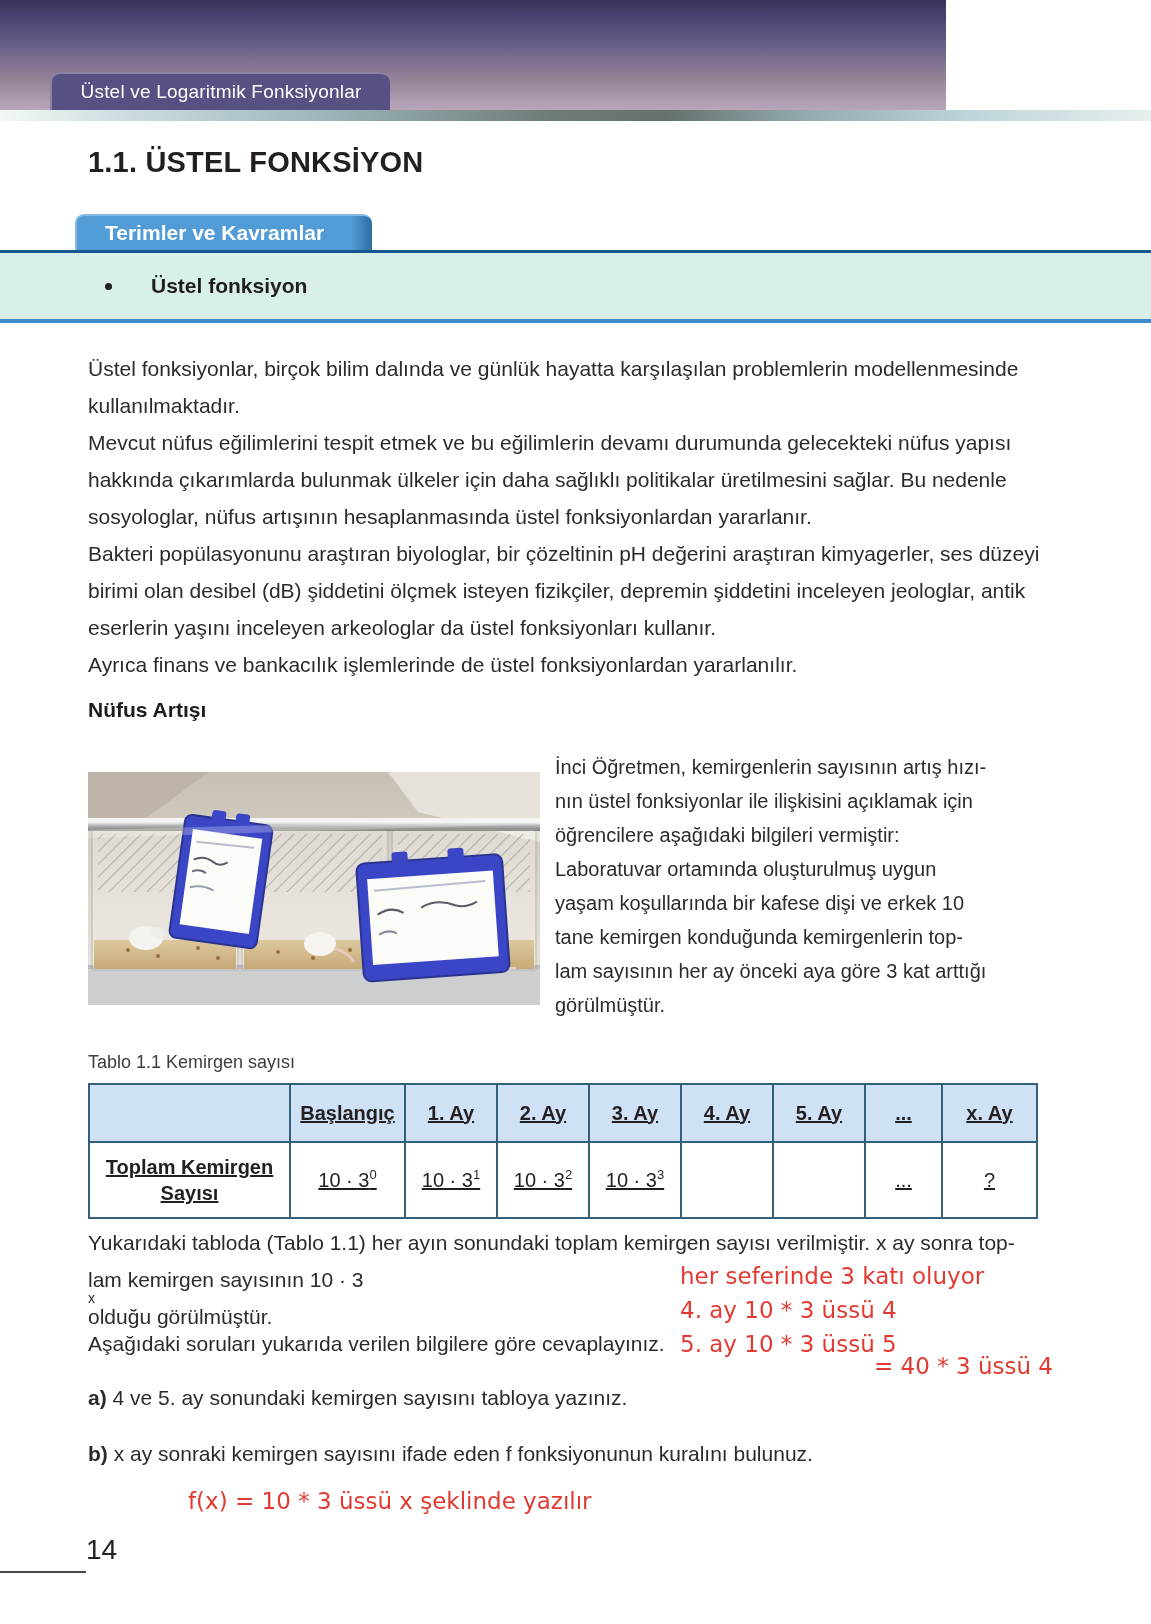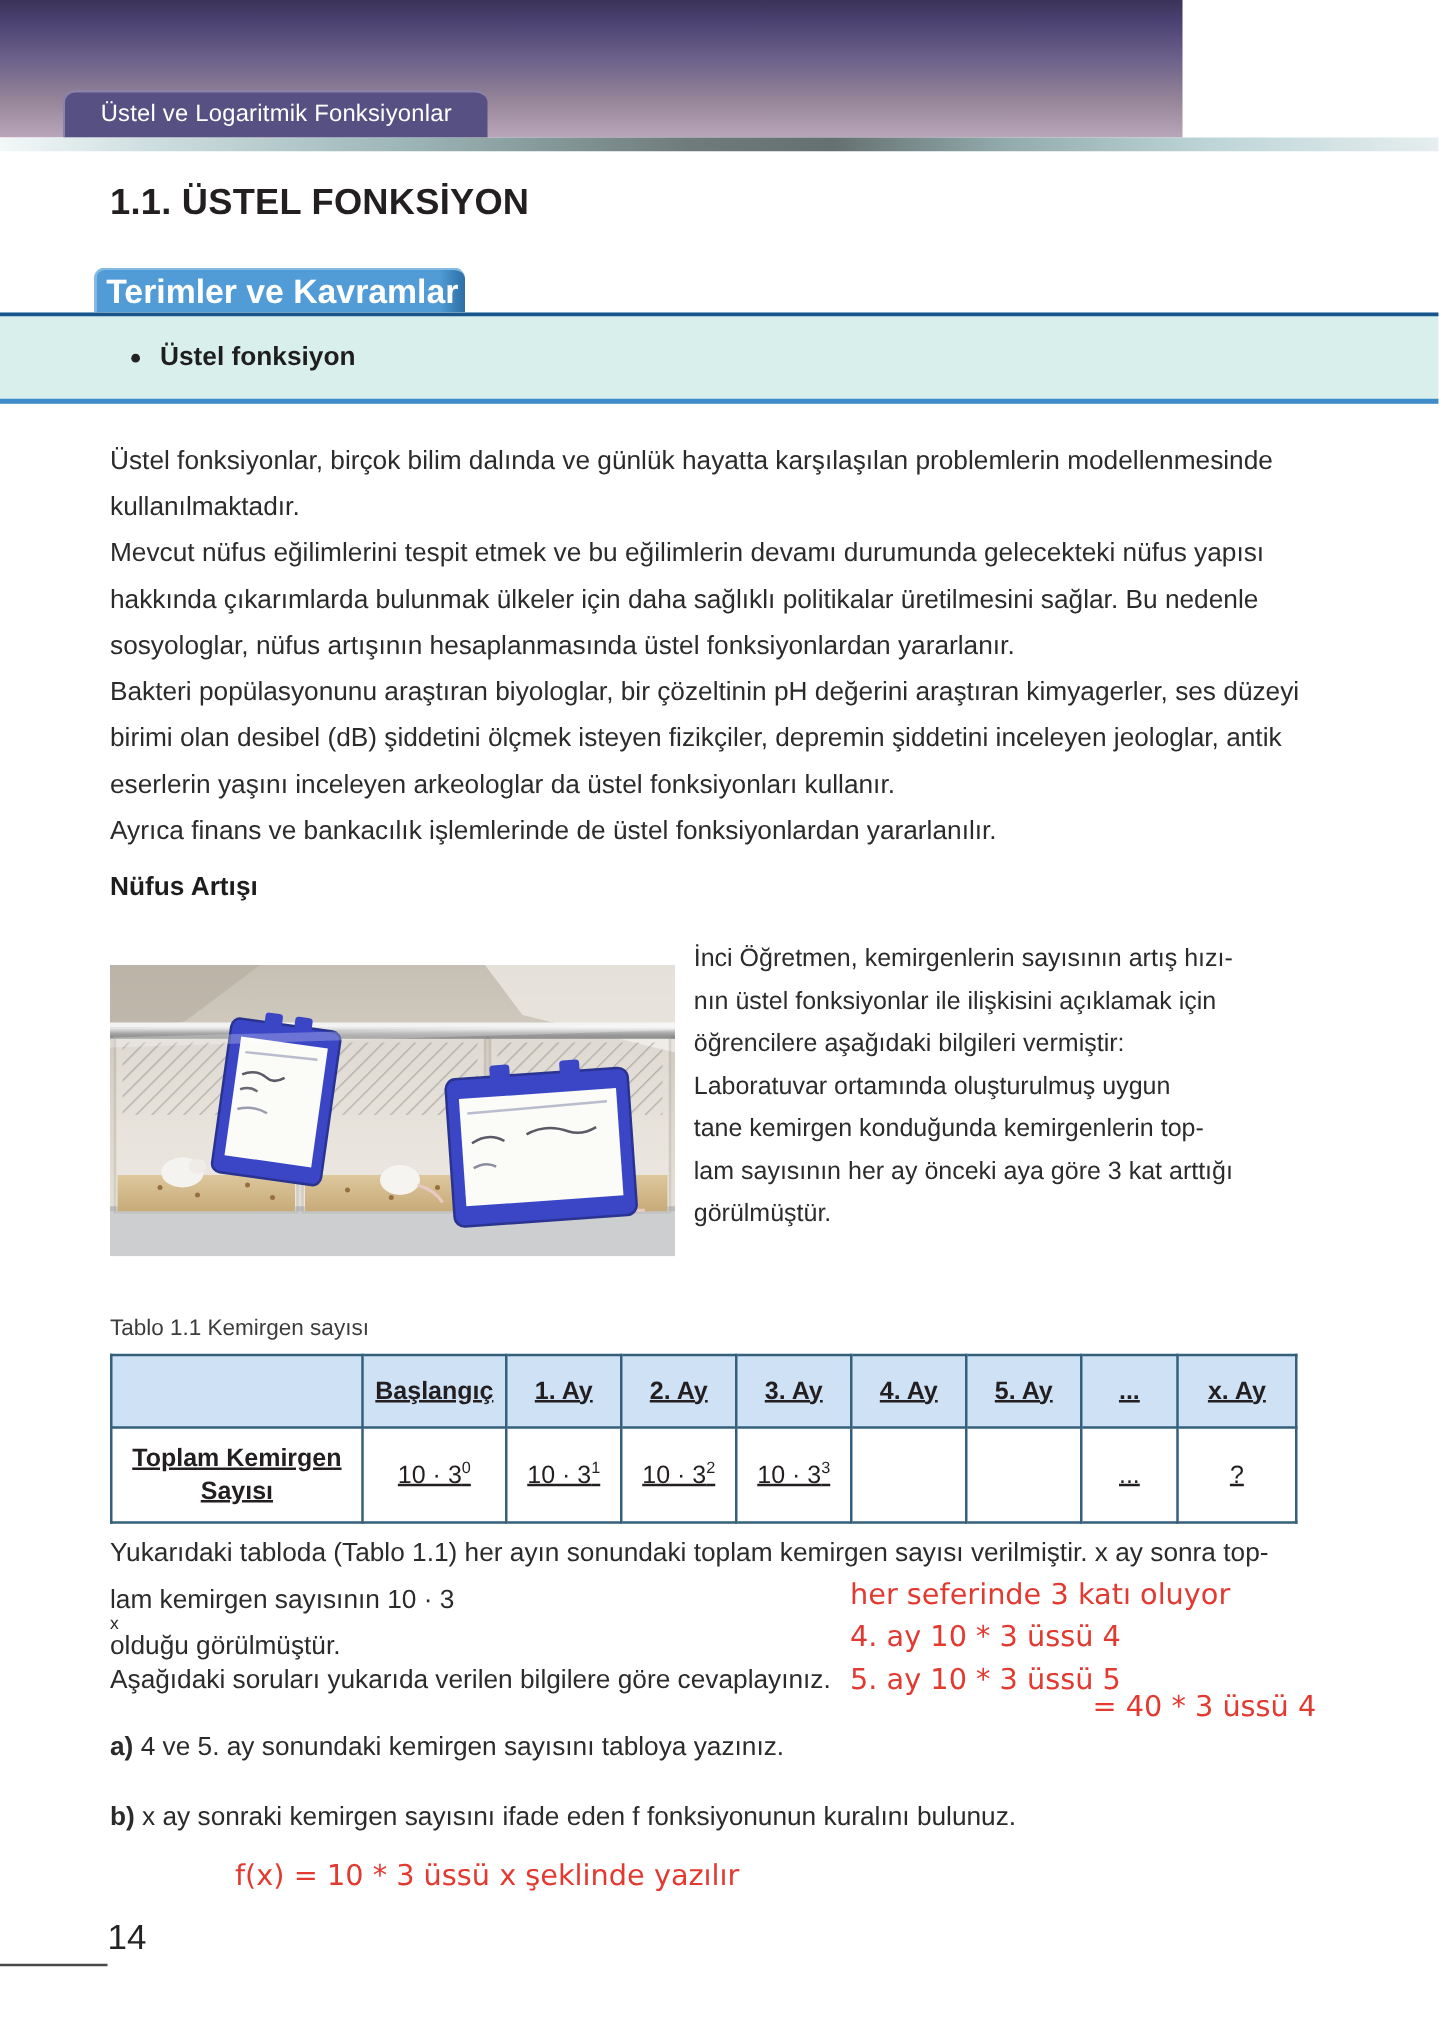--- a/index.html
+++ b/index.html
@@ -27,31 +27,31 @@
   
   .title {
     position:absolute; left:88px; top:146px; font-size:29px; font-weight:bold;
     color:#231f20; letter-spacing:0.2px;
   }
   
   .terms-tab {
     position:absolute; left:75px; top:214px; width:297px; height:36px;
     background:linear-gradient(90deg,#519cd6 0%,#519cd6 93%,#2d6ea6 100%);
     border-radius:9px 9px 0 0; border-top:2px solid #84bbe4; border-left:2px solid #84bbe4;
-    display:flex; align-items:center; padding-left:8px;
-    color:#ffffff; font-size:27px; font-weight:bold;
+    display:flex; align-items:center; padding-left:28px;
+    color:#ffffff; font-size:21px; font-weight:bold;
   }
   .mint {
     position:absolute; left:0; top:250px; width:1151px; height:73px;
     background:#d9efeb; border-top:3px solid #15568d; border-bottom:4px solid #3f8ccb;
     display:flex; align-items:center;
   }
   .mint .bullet-row { margin-left:105px; display:flex; align-items:center; gap:16px; }
   .mint .dot { width:7px; height:7px; border-radius:50%; background:#222; }
-  .mint .term { font-size:21px; font-weight:bold; color:#1e1e1e; }
+  .mint .term { font-size:21px; font-weight:bold; color:#1e1e1e;margin-left:23px; }
   
   .para { position:absolute; left:88px; width:935px; font-size:21px; line-height:37px; color:#2b2b2b; }
   .para span { display:block; white-space:nowrap; }
   .p1 { top:350px; } .p2 { top:424px; } .p3 { top:535px; }
   .section-heading { position:absolute; left:88px; top:698px; font-size:21px; font-weight:bold; color:#1d1d1d; }
   
   .photo { position:absolute; left:88px; top:772px; width:452px; height:233px; display:block; }
   .fig-text { position:absolute; left:555px; top:750px; width:470px; font-size:20px; line-height:34px; color:#2b2b2b; }
   .fig-text span { display:block; white-space:nowrap; }
   .fig-text .gap { }
@@ -213,20 +213,21 @@
       <rect x="92" y="-9" width="16" height="13" rx="3" fill="#3a46c6"></rect>
     </g>
     <polygon points="0,58 452,46 452,52 0,66" fill="#ffffff" opacity="0.25"></polygon>
   </svg>
 
   <div class="fig-text">
     <span>İnci Öğretmen, kemirgenlerin sayısının artış hızı-</span>
     <span>nın üstel fonksiyonlar ile ilişkisini açıklamak için</span>
     <span>öğrencilere aşağıdaki bilgileri vermiştir:</span>
     <span class="gap">Laboratuvar ortamında oluşturulmuş uygun</span>
+    <span>yaşam koşullarında bir kafese dişi ve erkek 10</span>
     <span>tane kemirgen konduğunda kemirgenlerin top-</span>
     <span>lam sayısının her ay önceki aya göre 3 kat arttığı</span>
     <span>görülmüştür.</span>
   </div>
 
   <div class="tbl-caption">Tablo 1.1 Kemirgen sayısı</div>
   <div class="tbl-wrap">
     <table class="kemirgen">
       <colgroup>
         <col style="width:201px">

